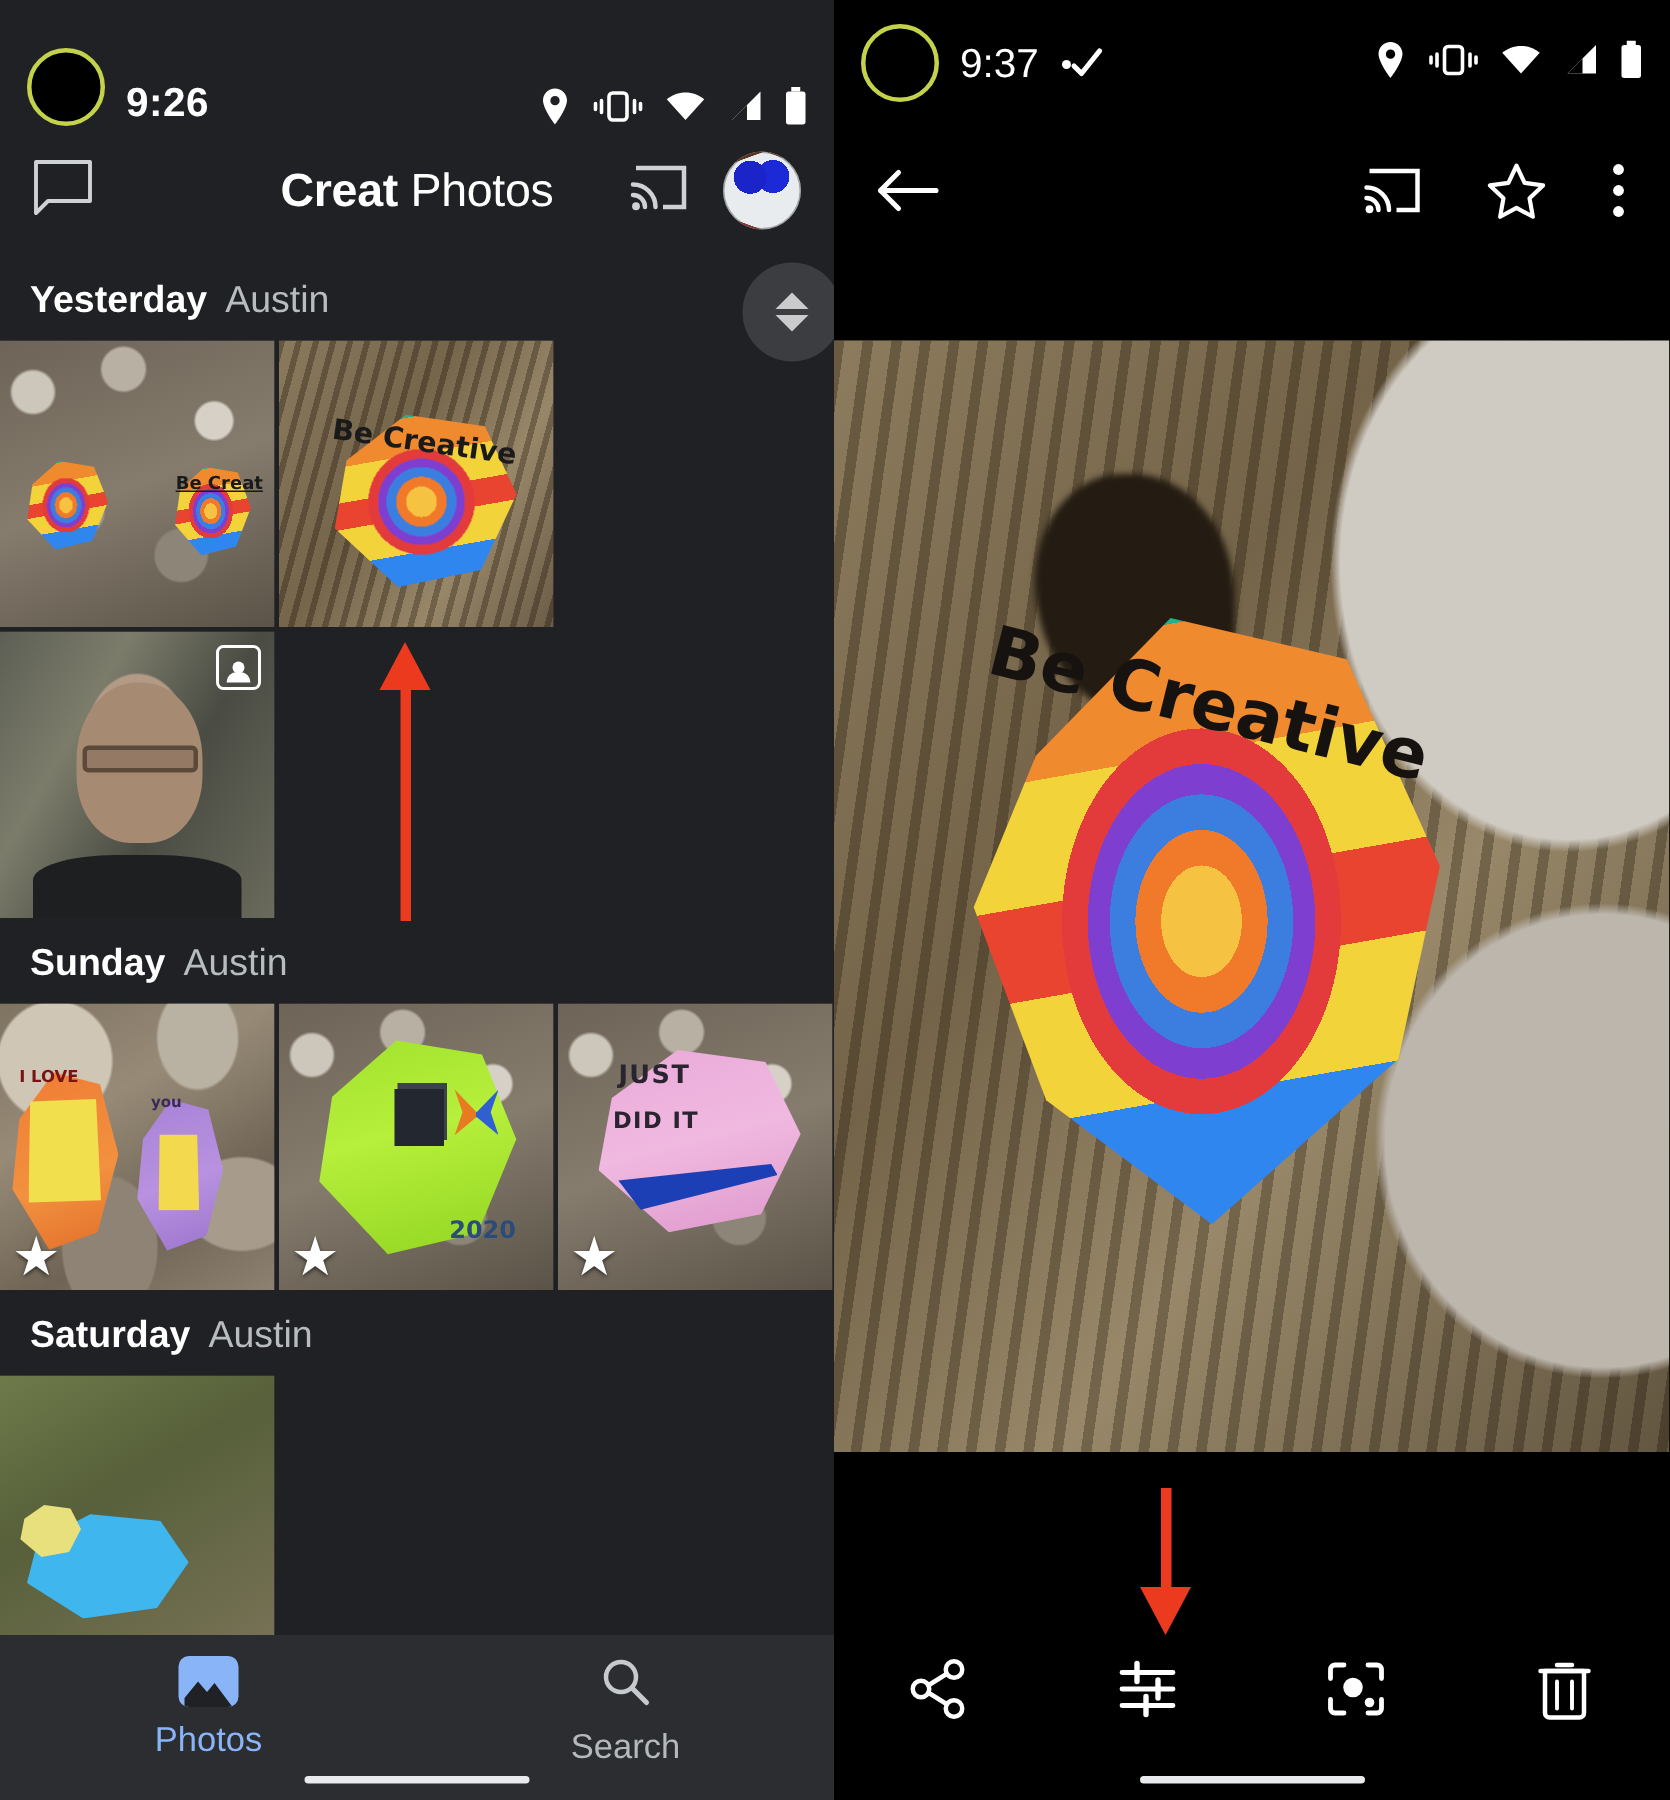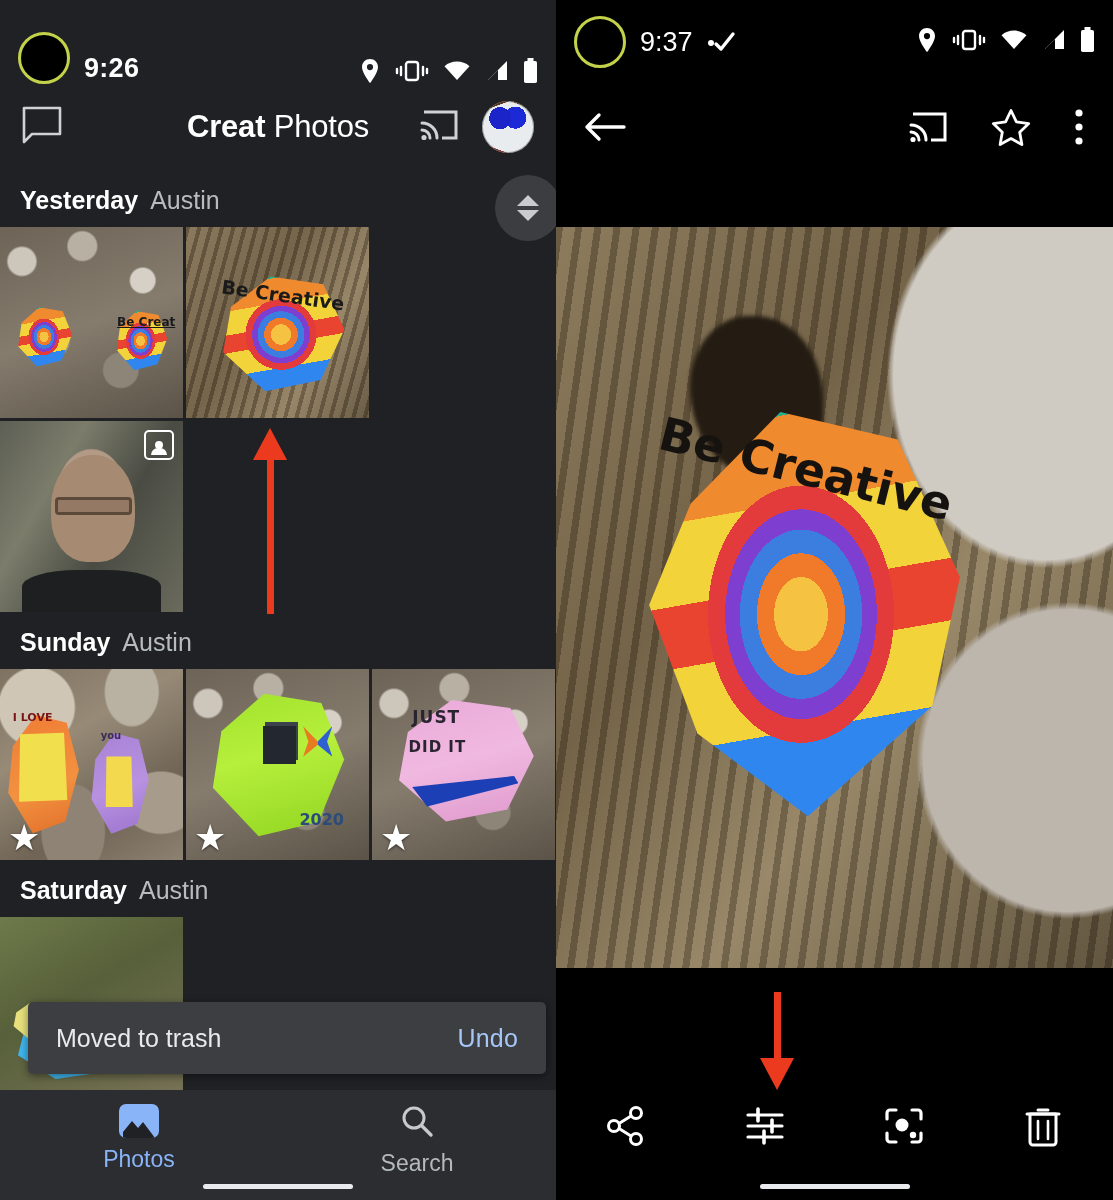--- a/index.html
+++ b/index.html
@@ -408,24 +408,20 @@
       <div class="cell" style="height:40px;">
         <div class="ph bg-gravel"></div>
       </div>
     </div>
 
     <div class="arrow-up">
       <div class="head"></div>
         <div class="shaft"></div>
     </div>
 
-    <div class="snackbar">
-      <span class="msg">Moved to trash</span>
-      <span class="undo">Undo</span>
-    </div>
 
     <div class="bottomnav">
       <div class="navitem active">
         <span class="photos-ico">
           <svg width="40" height="34" viewBox="0 0 40 34">
               <path d="M4 28l9-11 6 7 5-6 12 16H4z" fill="#202124"></path>
             </svg>
         </span>
         <span class="lbl">Photos</span>
       </div>

